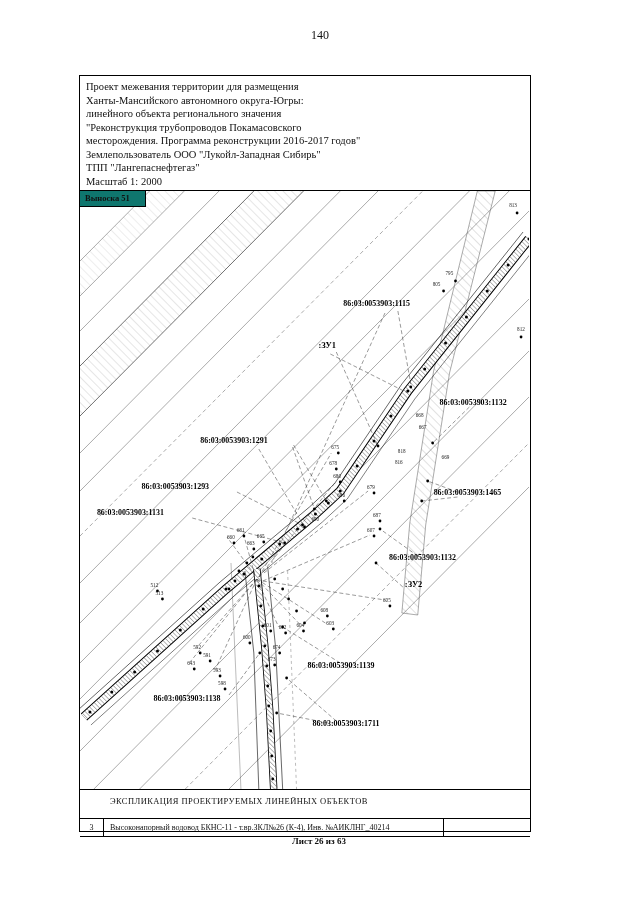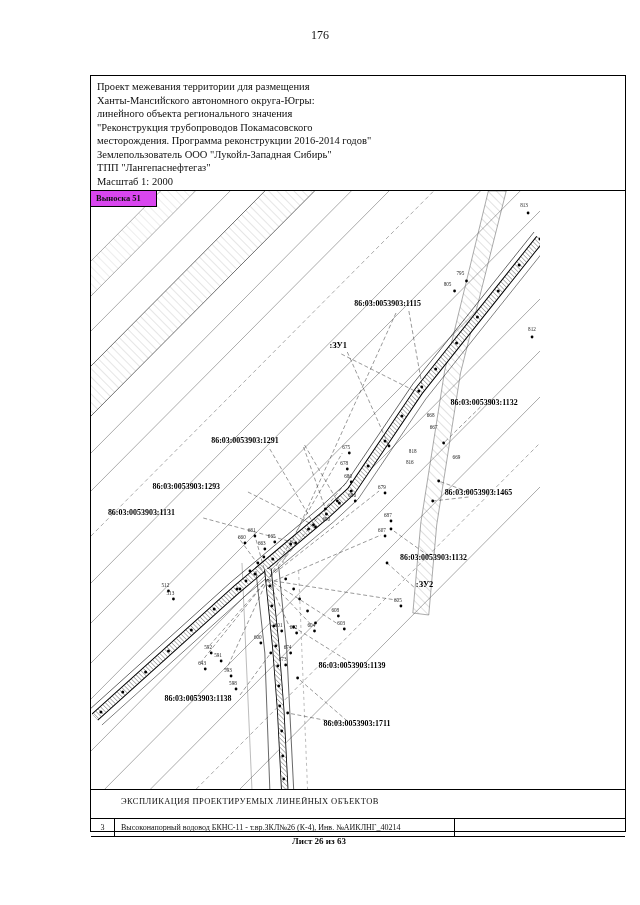--- a/index.html
+++ b/index.html
@@ -2,61 +2,61 @@
 <html><head>
 <meta charset="utf-8">
 <style>
   html,body{margin:0;padding:0;}
   body{
     width:640px;height:905px;background:#ffffff;position:relative;
     font-family:"Liberation Serif",serif;color:#111;
   }
   .page-number{position:absolute;top:28px;left:0;width:640px;text-align:center;font-size:12px;}
   .frame{
-    position:absolute;left:90px;top:75px;width:536px;height:757px;
+    position:absolute;left:79px;top:75px;width:452px;height:757px;
     border:1.3px solid #000;box-sizing:border-box;background:#fff;
   }
   .title-block{
     position:absolute;top:0;left:0;right:0;height:115px;border-bottom:1px solid #000;
     box-sizing:border-box;padding:4px 6px;font-size:10.5px;line-height:13.5px;
   }
   .map-area{position:absolute;top:115px;left:0;width:449px;height:598px;overflow:hidden;}
   .map-area svg{display:block;}
   .inset-box{
-    position:absolute;top:0;left:0;width:66px;height:16px;background:#d946ef;
+    position:absolute;top:0;left:0;width:66px;height:16px;background:#0f766e;
     border-right:1px solid #000;border-bottom:1px solid #000;box-sizing:border-box;
     font-weight:bold;font-size:8.5px;line-height:15px;padding-left:5px;z-index:5;
   }
   .explication{position:absolute;top:713px;left:0;right:0;bottom:0;border-top:1px solid #000;box-sizing:border-box;}
   .expl-title{margin:6px 0 12px 30px;font-size:8.5px;letter-spacing:.4px;}
   .expl-table{border-top:1px solid #000;border-bottom:1px solid #000;}
   .expl-row{display:flex;height:17px;font-size:8px;align-items:stretch;}
   .cell-num{width:24px;border-right:1px solid #000;text-align:center;line-height:17px;box-sizing:border-box;}
   .cell-name{width:340px;border-right:1px solid #000;padding-left:6px;line-height:17px;box-sizing:border-box;white-space:nowrap;overflow:hidden;}
   .cell-empty{flex:1;}
   .sheet-label{position:absolute;top:836px;left:93px;width:452px;text-align:center;font-weight:bold;font-size:9px;}
   .plabel{font-weight:bold;font-size:8px;font-family:"Liberation Serif",serif;fill:#000;}
   .zulabel{font-weight:bold;font-size:8.5px;font-family:"Liberation Serif",serif;fill:#000;}
   .pnum{font-size:5.2px;font-family:"Liberation Serif",serif;fill:#222;}
 </style>
 </head>
 <body>
 
 <div class="page">
 
-  <div class="page-number">176</div>
+  <div class="page-number">140</div>
 
   <div class="frame">
 
     <div class="title-block">
       <div>Проект межевания территории для размещения</div>
       <div>Ханты-Мансийского автономного округа-Югры:</div>
       <div>линейного объекта регионального значения</div>
       <div>"Реконструкция трубопроводов Покамасовского</div>
-      <div>месторождения. Программа реконструкции 2016-2014 годов"</div>
+      <div>месторождения. Программа реконструкции 2016-2017 годов"</div>
       <div>Землепользователь ООО "Лукойл-Западная Сибирь"</div>
       <div>ТПП "Лангепаснефтегаз"</div>
       <div>Масштаб 1: 2000</div>
     </div>
 
     <div class="map-area">
       <div class="inset-box">
         <span>Выноска 51</span>
       </div>
 

